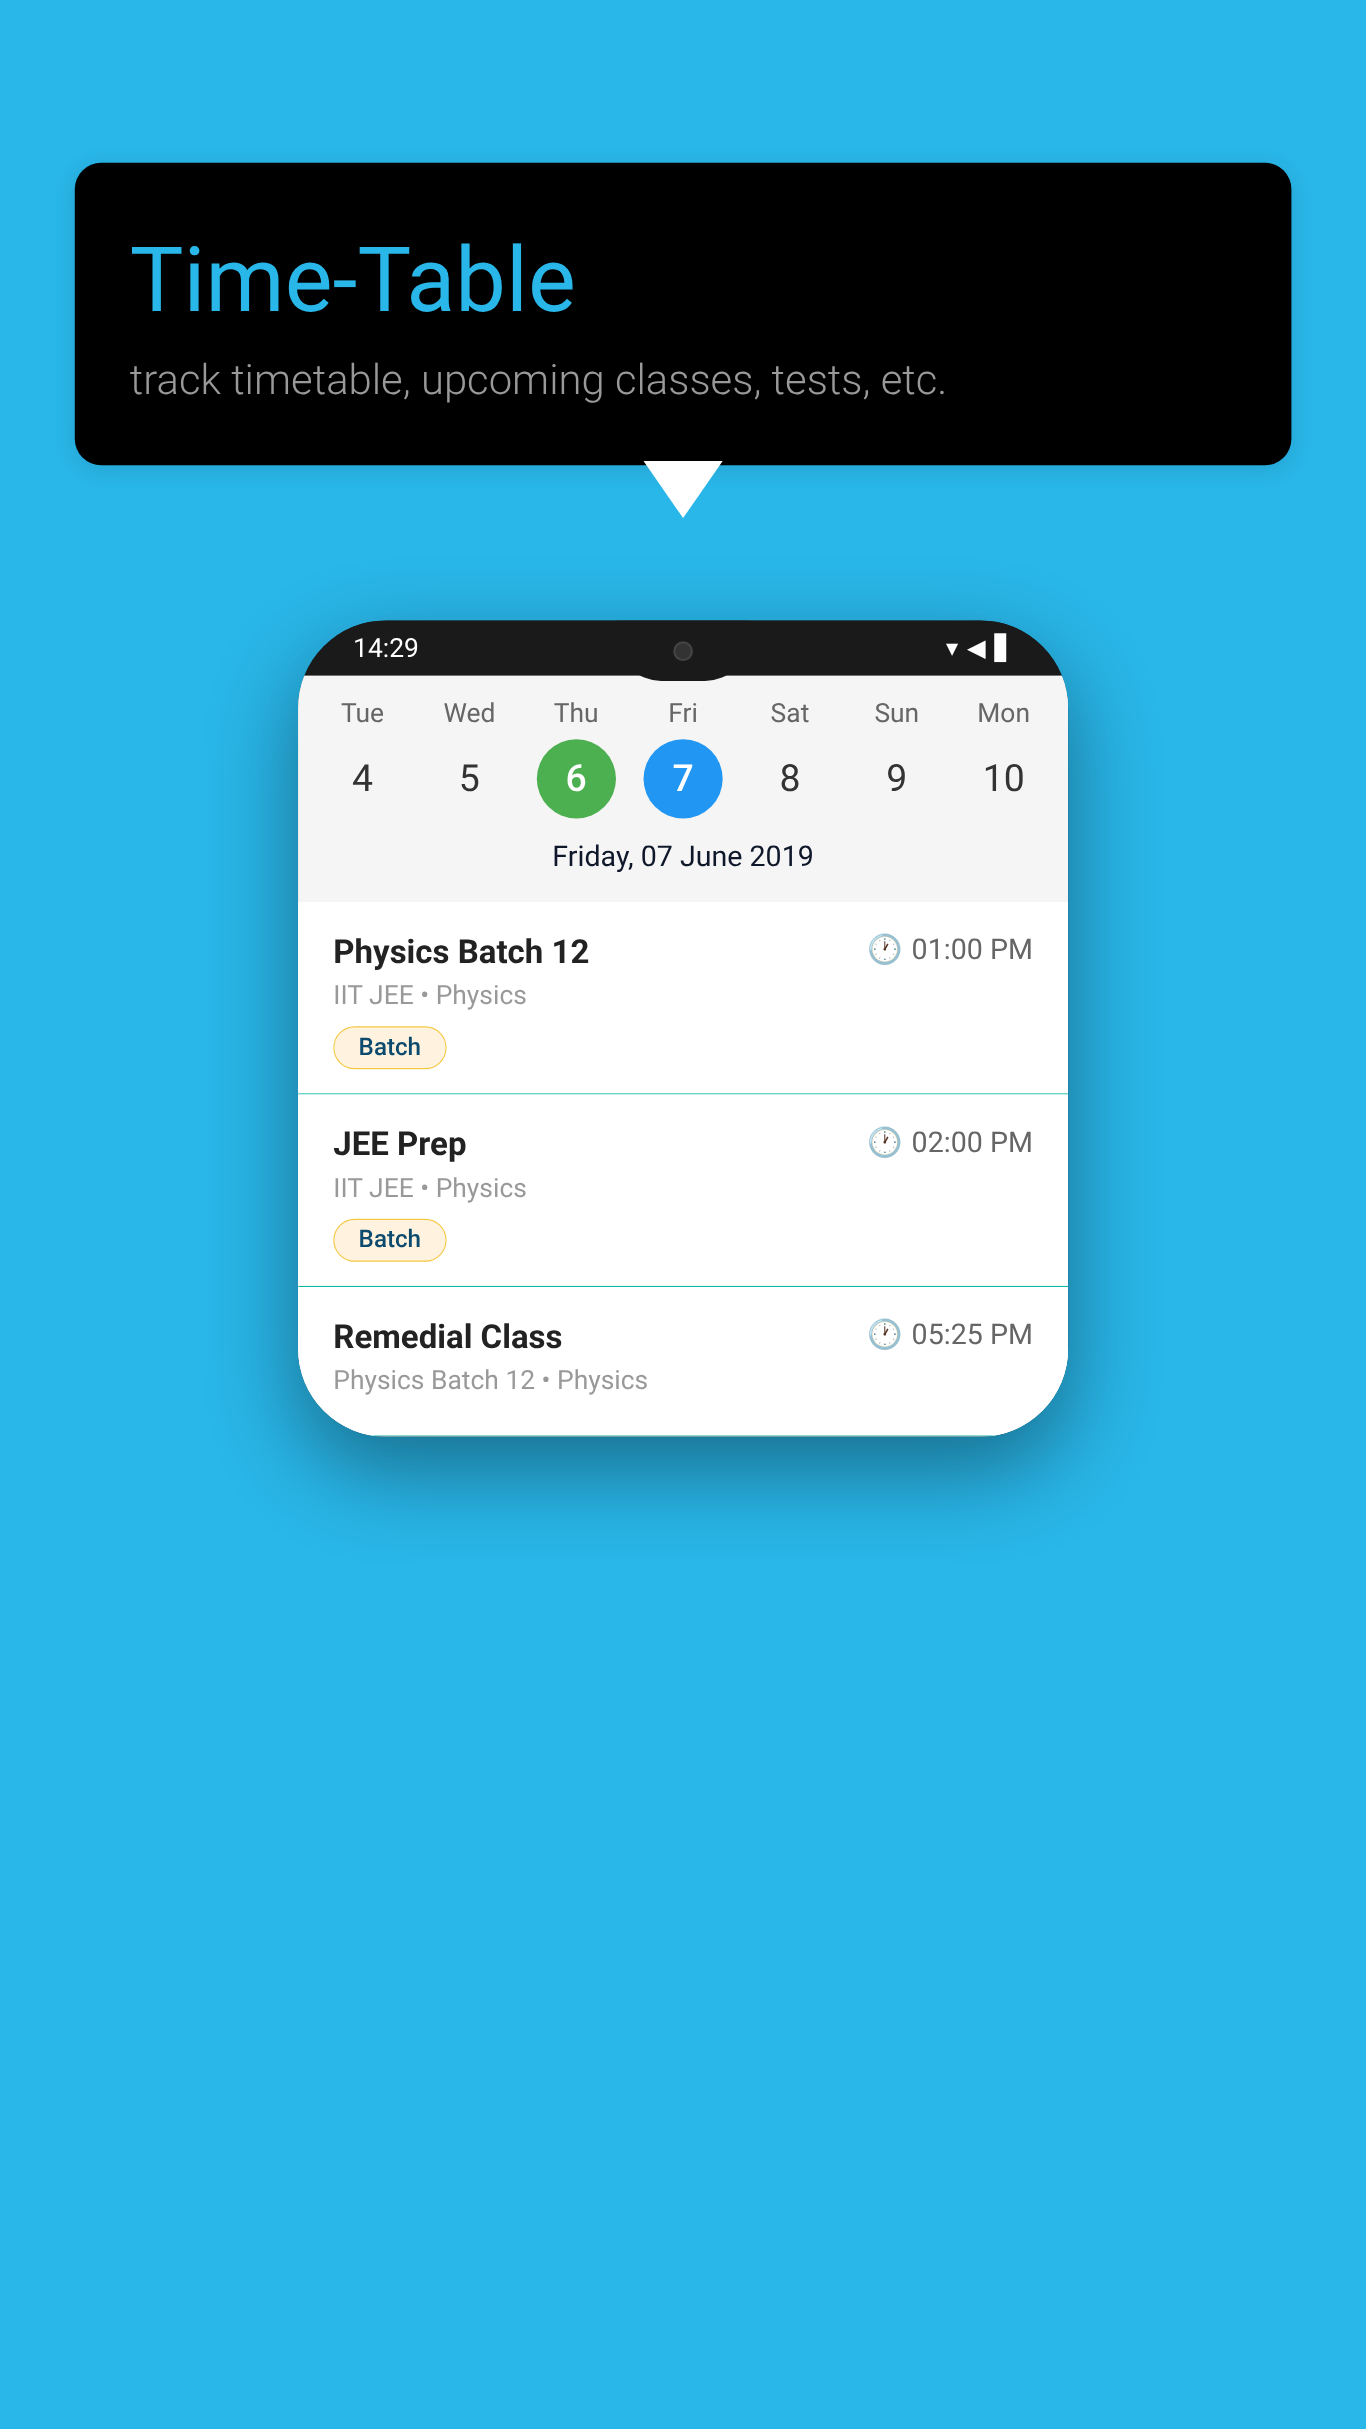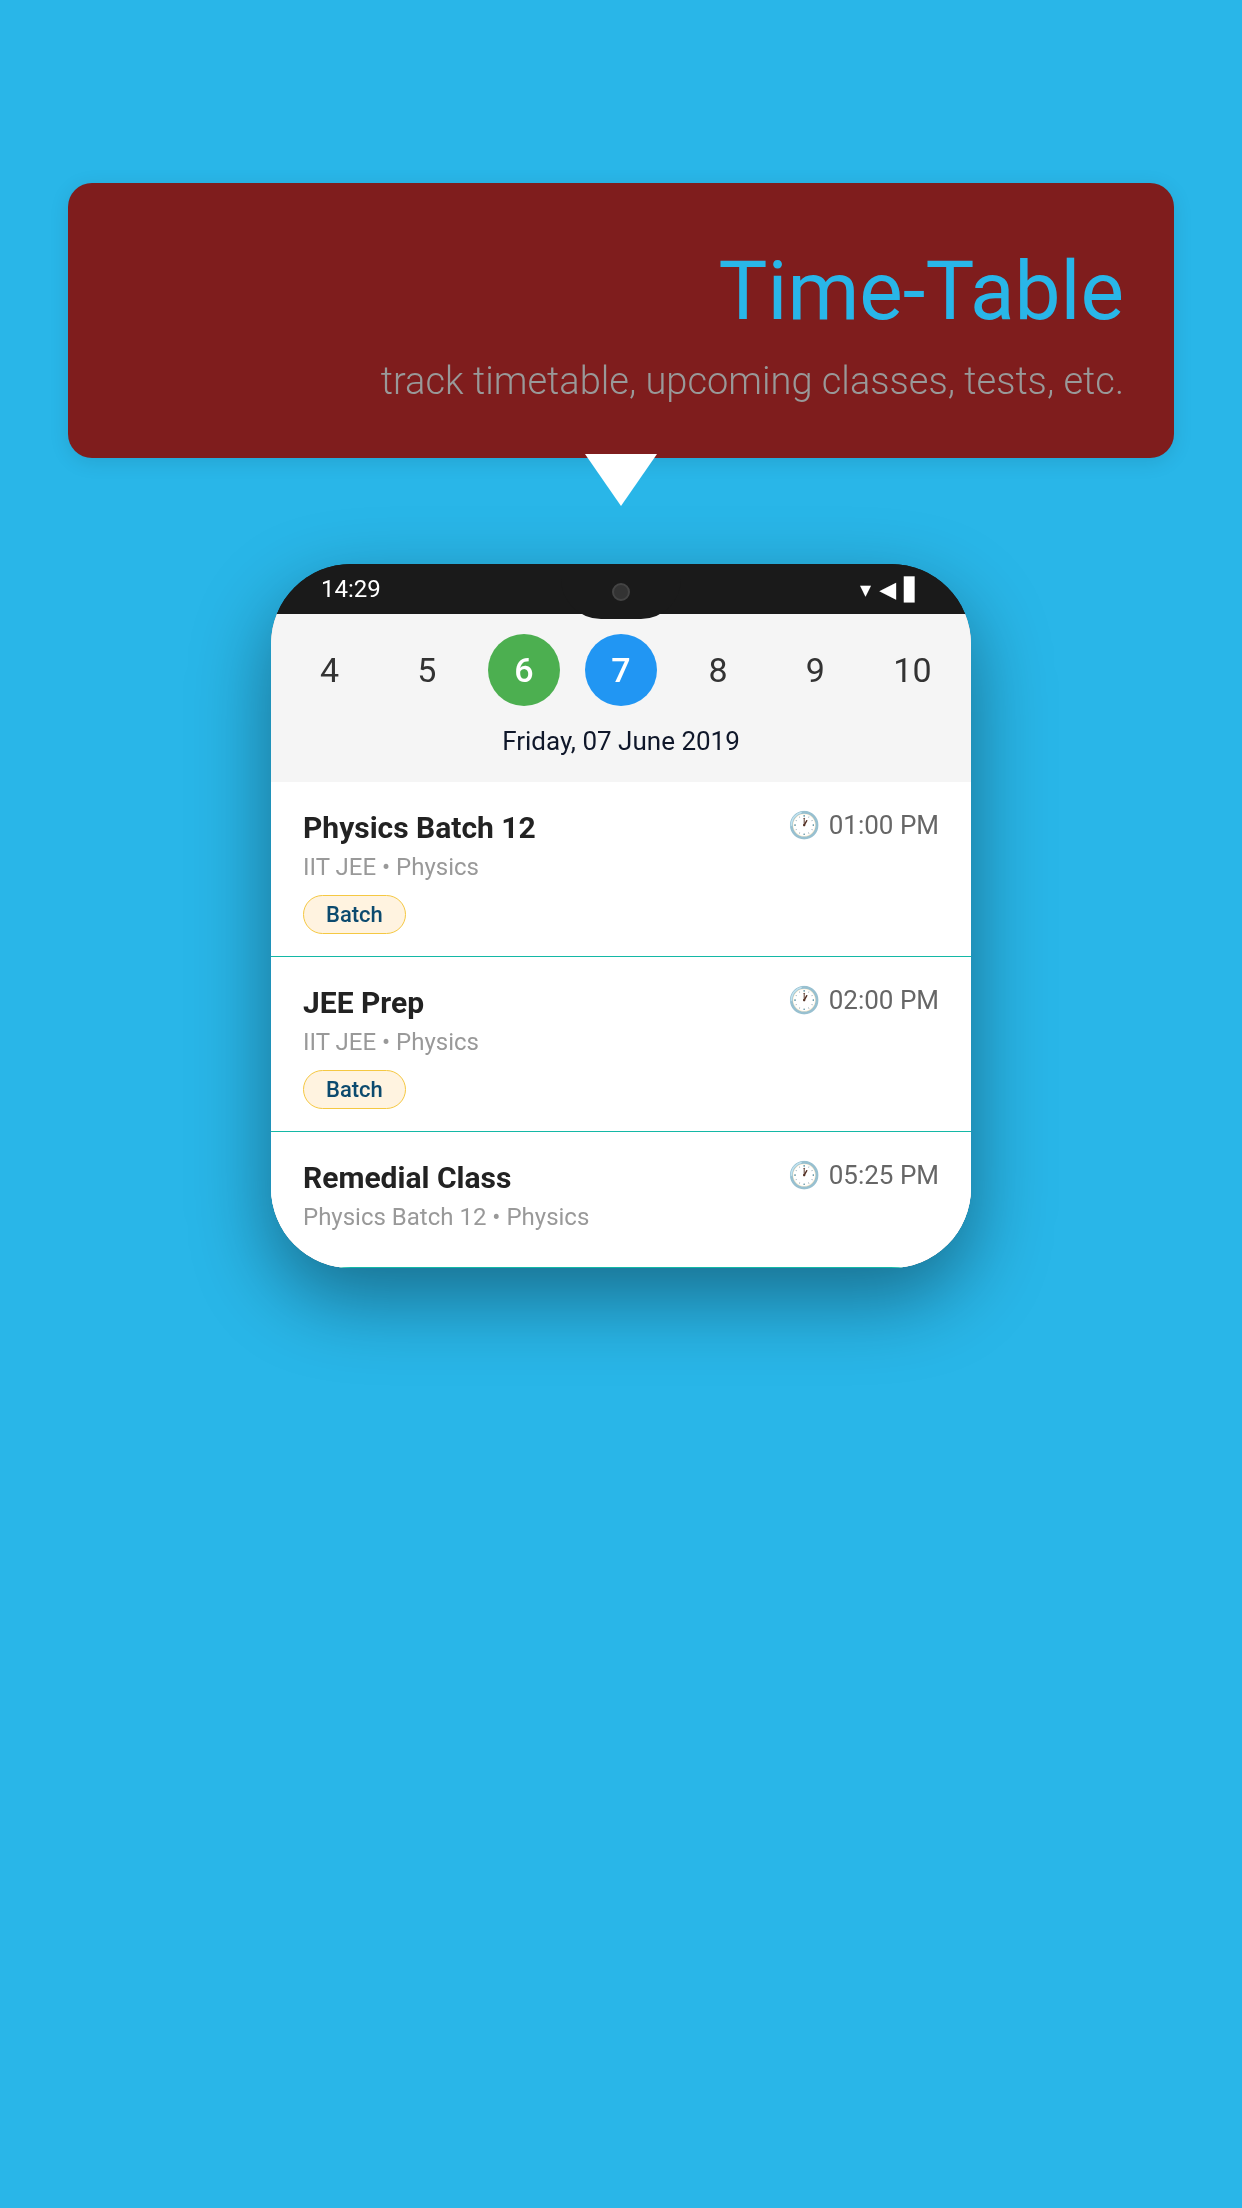--- a/index.html
+++ b/index.html
@@ -16,27 +16,26 @@
 
     
     .speech-bubble-container {
       position: absolute;
       top: 148px;
       left: 68px;
       right: 68px;
     }
 
     .speech-bubble {
-      background: #7f1d1d;
+      background: #000000;
       border-radius: 24px;
       padding: 60px 50px 55px;
-      text-align: right;
+      text-align: left;
       box-shadow: 0 4px 20px rgba(0,0,0,0.1);
       position: relative;
-      margin-top: 35px;
     }
 
     .speech-bubble::after {
       content: '';
       position: absolute;
       bottom: -48px;
       left: 50%;
       transform: translateX(-50%);
       width: 0;
       height: 0;
@@ -315,20 +314,29 @@
         <span class="wifi-icon">▾</span>
         <span class="signal-icon">◀</span>
         <span class="battery-icon">▋</span>
       </div>
     </div>
 
 
     <div class="phone-screen">
 
       <div class="calendar-strip">
+        <div class="day-headers">
+          <div class="day-header">Tue</div>
+          <div class="day-header">Wed</div>
+          <div class="day-header">Thu</div>
+          <div class="day-header">Fri</div>
+          <div class="day-header">Sat</div>
+          <div class="day-header">Sun</div>
+          <div class="day-header">Mon</div>
+        </div>
         <div class="day-numbers">
           <div class="day-number">4</div>
           <div class="day-number">5</div>
           <div class="day-number today">6</div>
           <div class="day-number selected">7</div>
           <div class="day-number">8</div>
           <div class="day-number">9</div>
           <div class="day-number">10</div>
         </div>
         <div class="selected-date">Friday, 07 June 2019</div>

